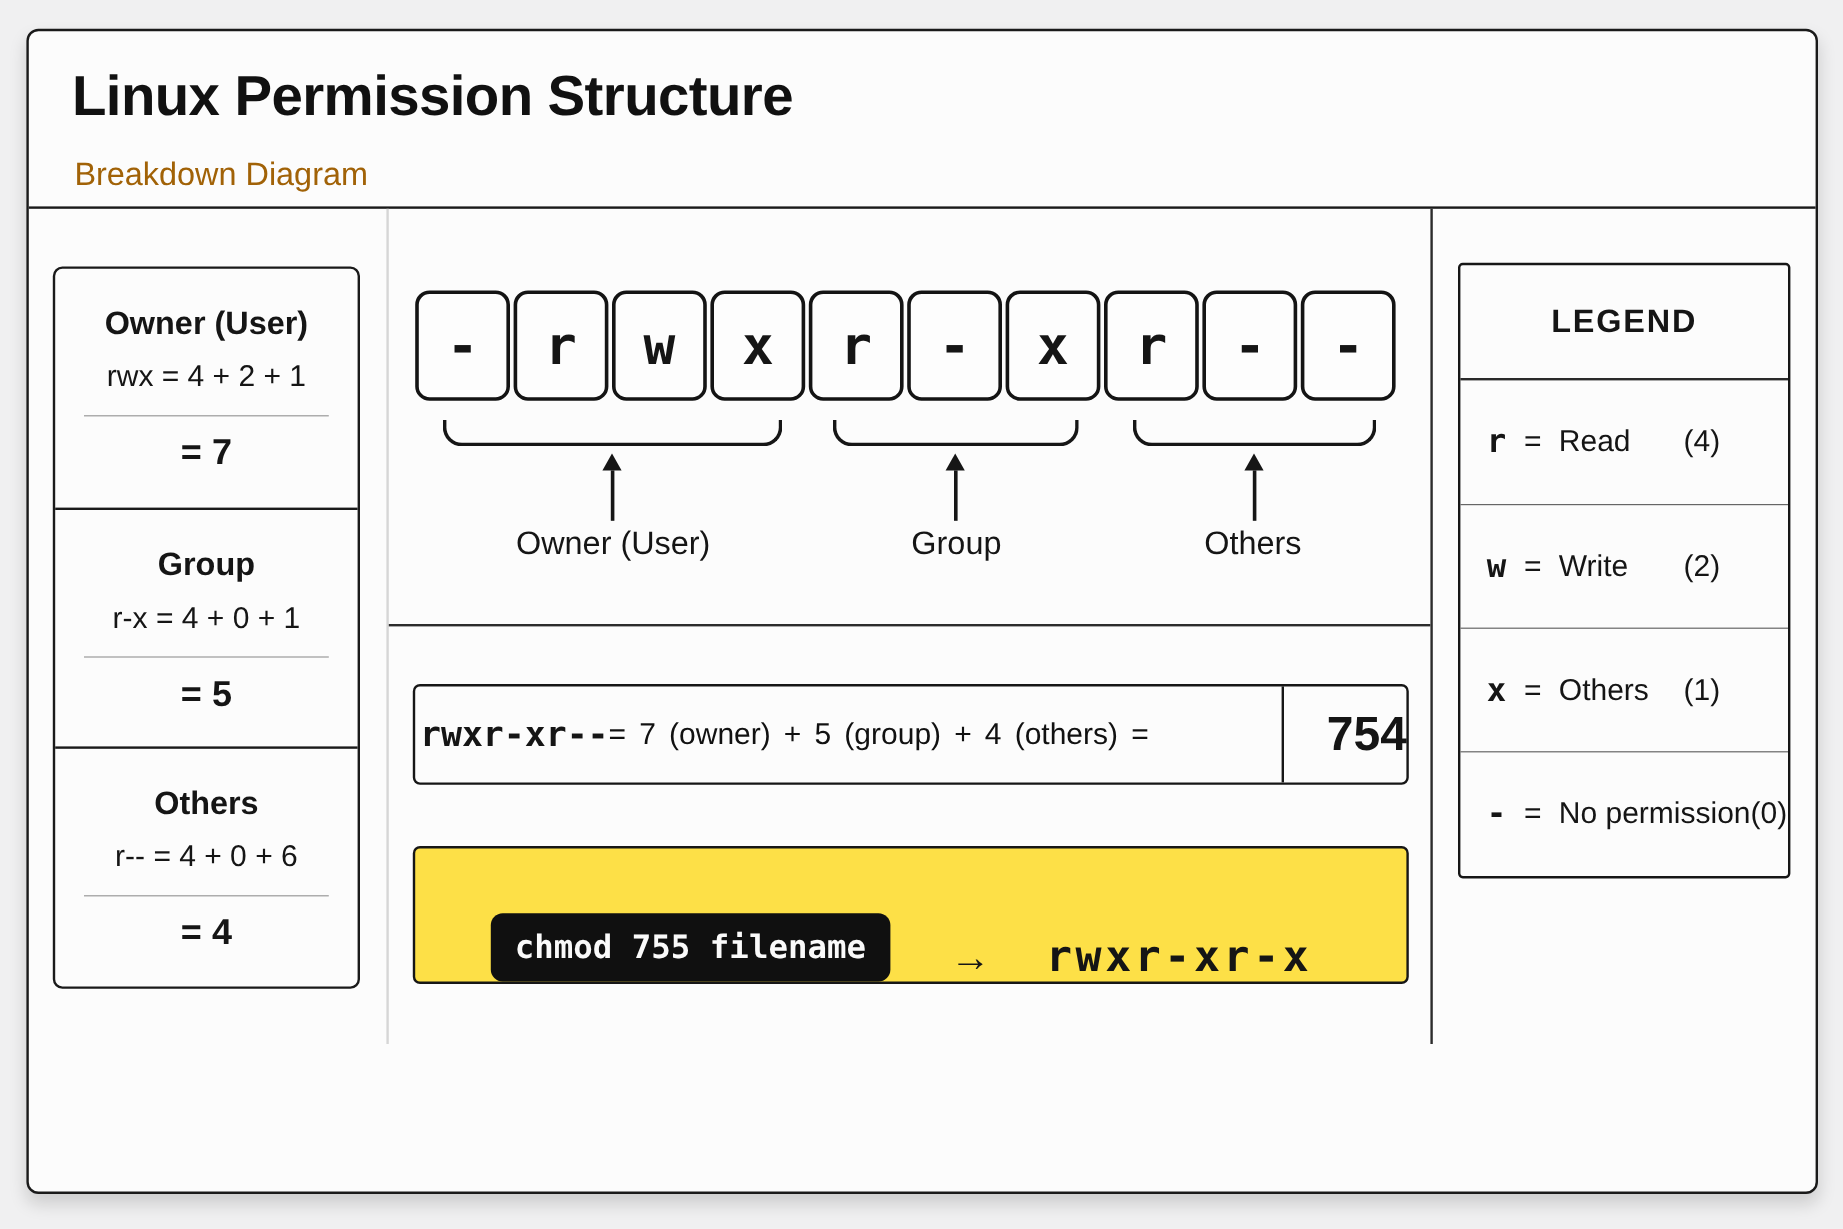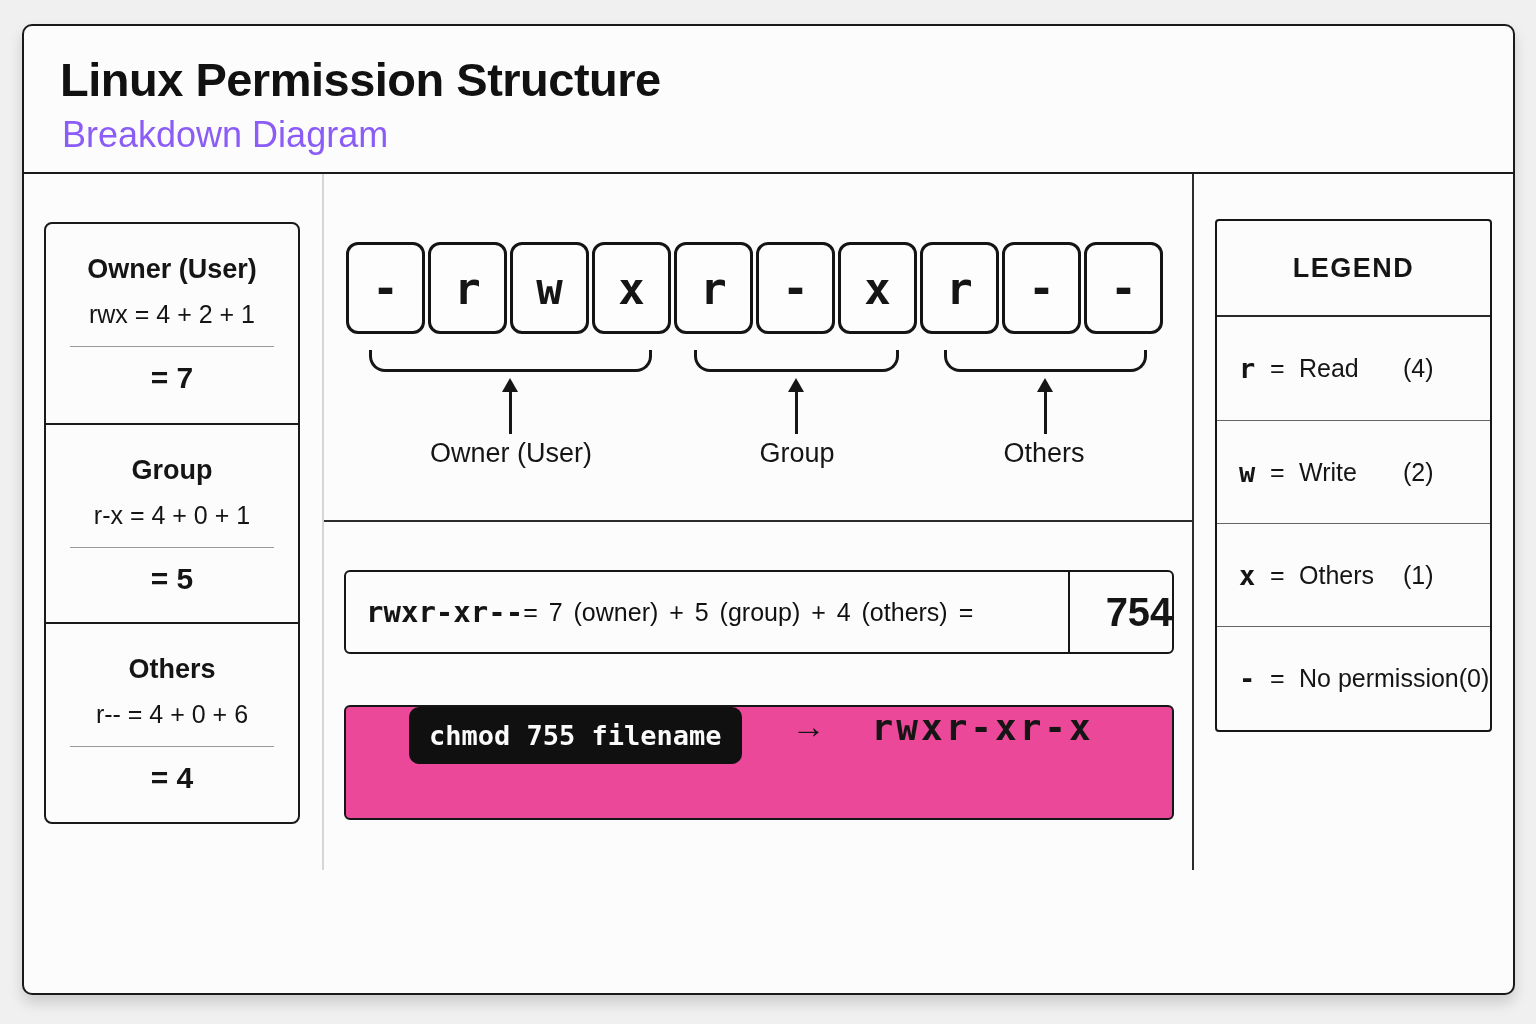--- a/index.html
+++ b/index.html
@@ -21,22 +21,22 @@
   
   .header {
     position: absolute; left: 0; top: 0; width: 100%; height: 148px;
     border-bottom: 2px solid #1a1a1a;
   }
   .title {
     position: absolute; left: 36px; top: 26px;
     font-size: 47px; font-weight: bold; letter-spacing: -0.5px; color: #111;
   }
   .subtitle {
-    position: absolute; left: 38px; top: 88px;
-    font-size: 36px; color: #8b5cf6;
+    position: absolute; left: 38px; top: 104px;
+    font-size: 27px; color: #a16207;
   }
   
   .vdiv-left  { position: absolute; left: 298px; top: 148px; width: 2px; height: 696px; background: #d6d6d6; }
   .vdiv-right { position: absolute; left: 1168px; top: 148px; width: 2px; height: 696px; background: #2c2c2c; }
   .hdiv-mid   { position: absolute; left: 300px; top: 494px; width: 868px; height: 2px; background: #2c2c2c; }
   
   .left-box {
     position: absolute; left: 20px; top: 196px; width: 256px; height: 602px;
     border: 2px solid #1a1a1a; border-radius: 8px; background: #fcfcfc;
   }
@@ -73,33 +73,33 @@
   .grp-label { position: absolute; top: 412px; transform: translateX(-50%); font-size: 27px; white-space: nowrap; }
   .lbl-owner  { left: 487px; }
   .lbl-group  { left: 773px; }
   .lbl-others { left: 1020px; }
   
   .formula-box {
     position: absolute; left: 320px; top: 544px; width: 830px; height: 84px;
     border: 2px solid #161616; border-radius: 6px; background: #fcfcfc;
     display: flex; align-items: center;
   }
-  .formula-sym { margin-left: 20px; font-family: "DejaVu Sans Mono", monospace; font-weight: bold; font-size: 29px; }
+  .formula-sym { margin-left: 4px; font-family: "DejaVu Sans Mono", monospace; font-weight: bold; font-size: 29px; }
   .formula-eq  { font-size: 25px; word-spacing: 4px; color: #111; }
   .formula-result {
     margin-left: auto; width: 104px; height: 100%;
     border-left: 2px solid #161616;
     display: flex; align-items: center; justify-content: center;
     font-size: 40px; font-weight: bold; padding-left: 36px;
   }
   
   .chmod-box {
     position: absolute; left: 320px; top: 679px; width: 830px; height: 115px;
-    border: 2px solid #161616; border-radius: 6px; background: #ec4899;
-    display: flex; align-items: flex-start;
+    border: 2px solid #161616; border-radius: 6px; background: #fde047;
+    display: flex; align-items: flex-end;
   }
   .chmod-pill {
     margin-left: 63px; background: #101010; color: #fafafa;
     border-radius: 10px; padding: 13px 20px;
     font-family: "DejaVu Sans Mono", monospace; font-weight: bold; font-size: 27px;
   }
   .chmod-arrow { margin-left: 50px; font-size: 34px; color: #161616; }
   .chmod-result { margin-left: 46px; font-family: "DejaVu Sans Mono", monospace; font-weight: bold; font-size: 36px; letter-spacing: 3px; }
   
   .legend-box {

